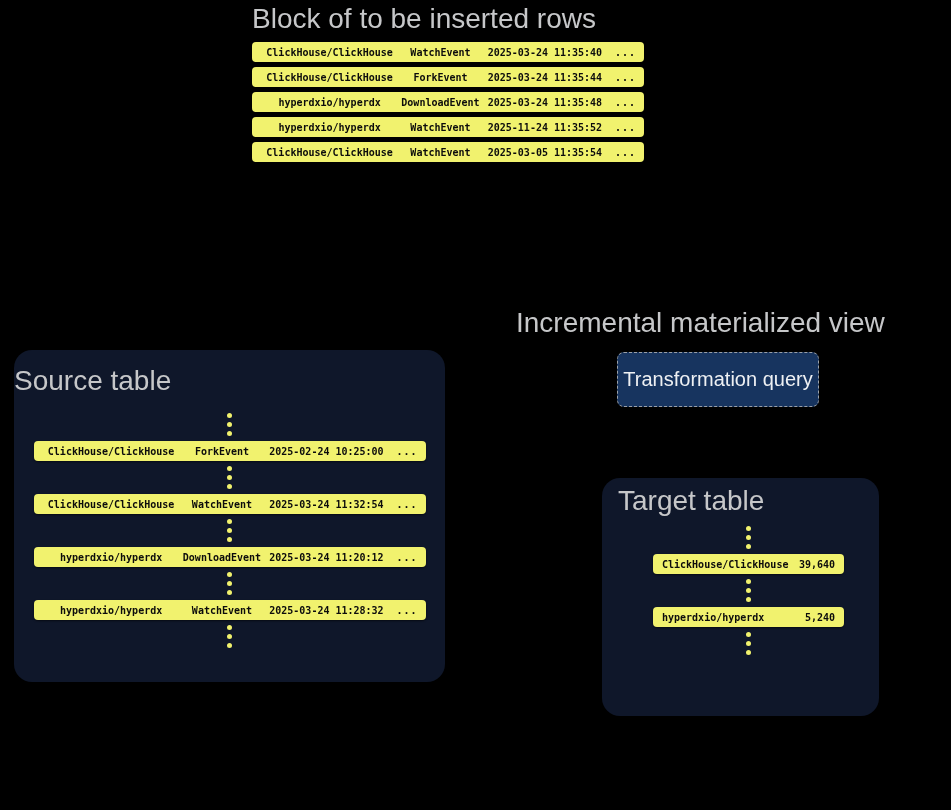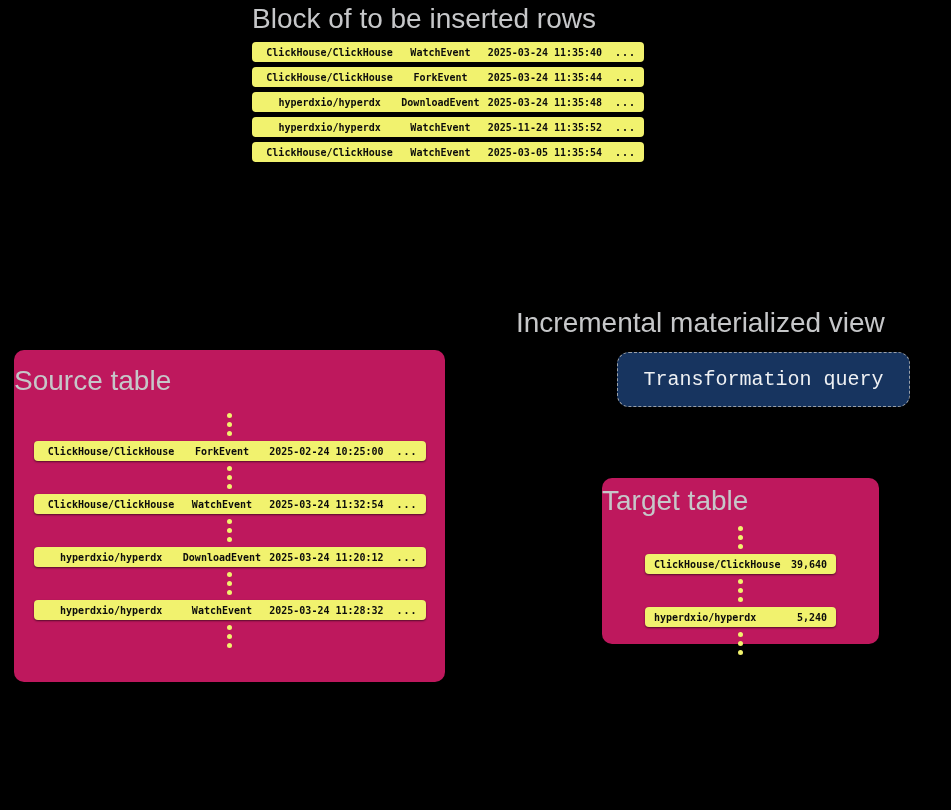--- a/index.html
+++ b/index.html
@@ -70,25 +70,25 @@
   .insert-block .rows-plain {
     margin-top: 6px;
     display: flex;
     flex-direction: column;
     gap: 5px;
   }
 
   
   .panel {
     position: absolute;
-    background: #be185d;
-    border-radius: 10px;
+    background: #0f172a;
+    border-radius: 18px;
   }
   .source-panel { left: 14px;  top: 350px; width: 431px; height: 332px; }
-  .target-panel { left: 602px; top: 478px; width: 277px; height: 166px; }
+  .target-panel { left: 602px; top: 478px; width: 277px; height: 238px; padding-left: 16px; }
   .panel .panel-title { margin-top: 14px; }
   .target-panel .panel-title { margin-top: 6px; }
   .panel .rows-dotted {
     display: flex;
     flex-direction: column;
     align-items: center;
     gap: 5px;
     margin-top: 15px;
   }
   .target-panel .rows-dotted { margin-top: 8px; }
@@ -96,26 +96,26 @@
 
   
   .mv-title {
     position: absolute;
     left: 516px; top: 306px;
     width: 440px;
   }
   .transform-btn {
     position: absolute;
     left: 617px; top: 352px;
-    width: 293px; height: 55px;
+    width: 202px; height: 55px;
     background: #17345f;
     border: 1px dashed #9aa0a8;
-    border-radius: 12px;
+    border-radius: 7px;
     color: #eef0f3;
-    font-family: Liberation Mono, monospace;
+    font-family: Liberation Sans, sans-serif;
     font-size: 20px;
     cursor: pointer;
   }
 </style>
 </head>
 <body>
 
 <main class="diagram-canvas">
 
   <section class="insert-block">

